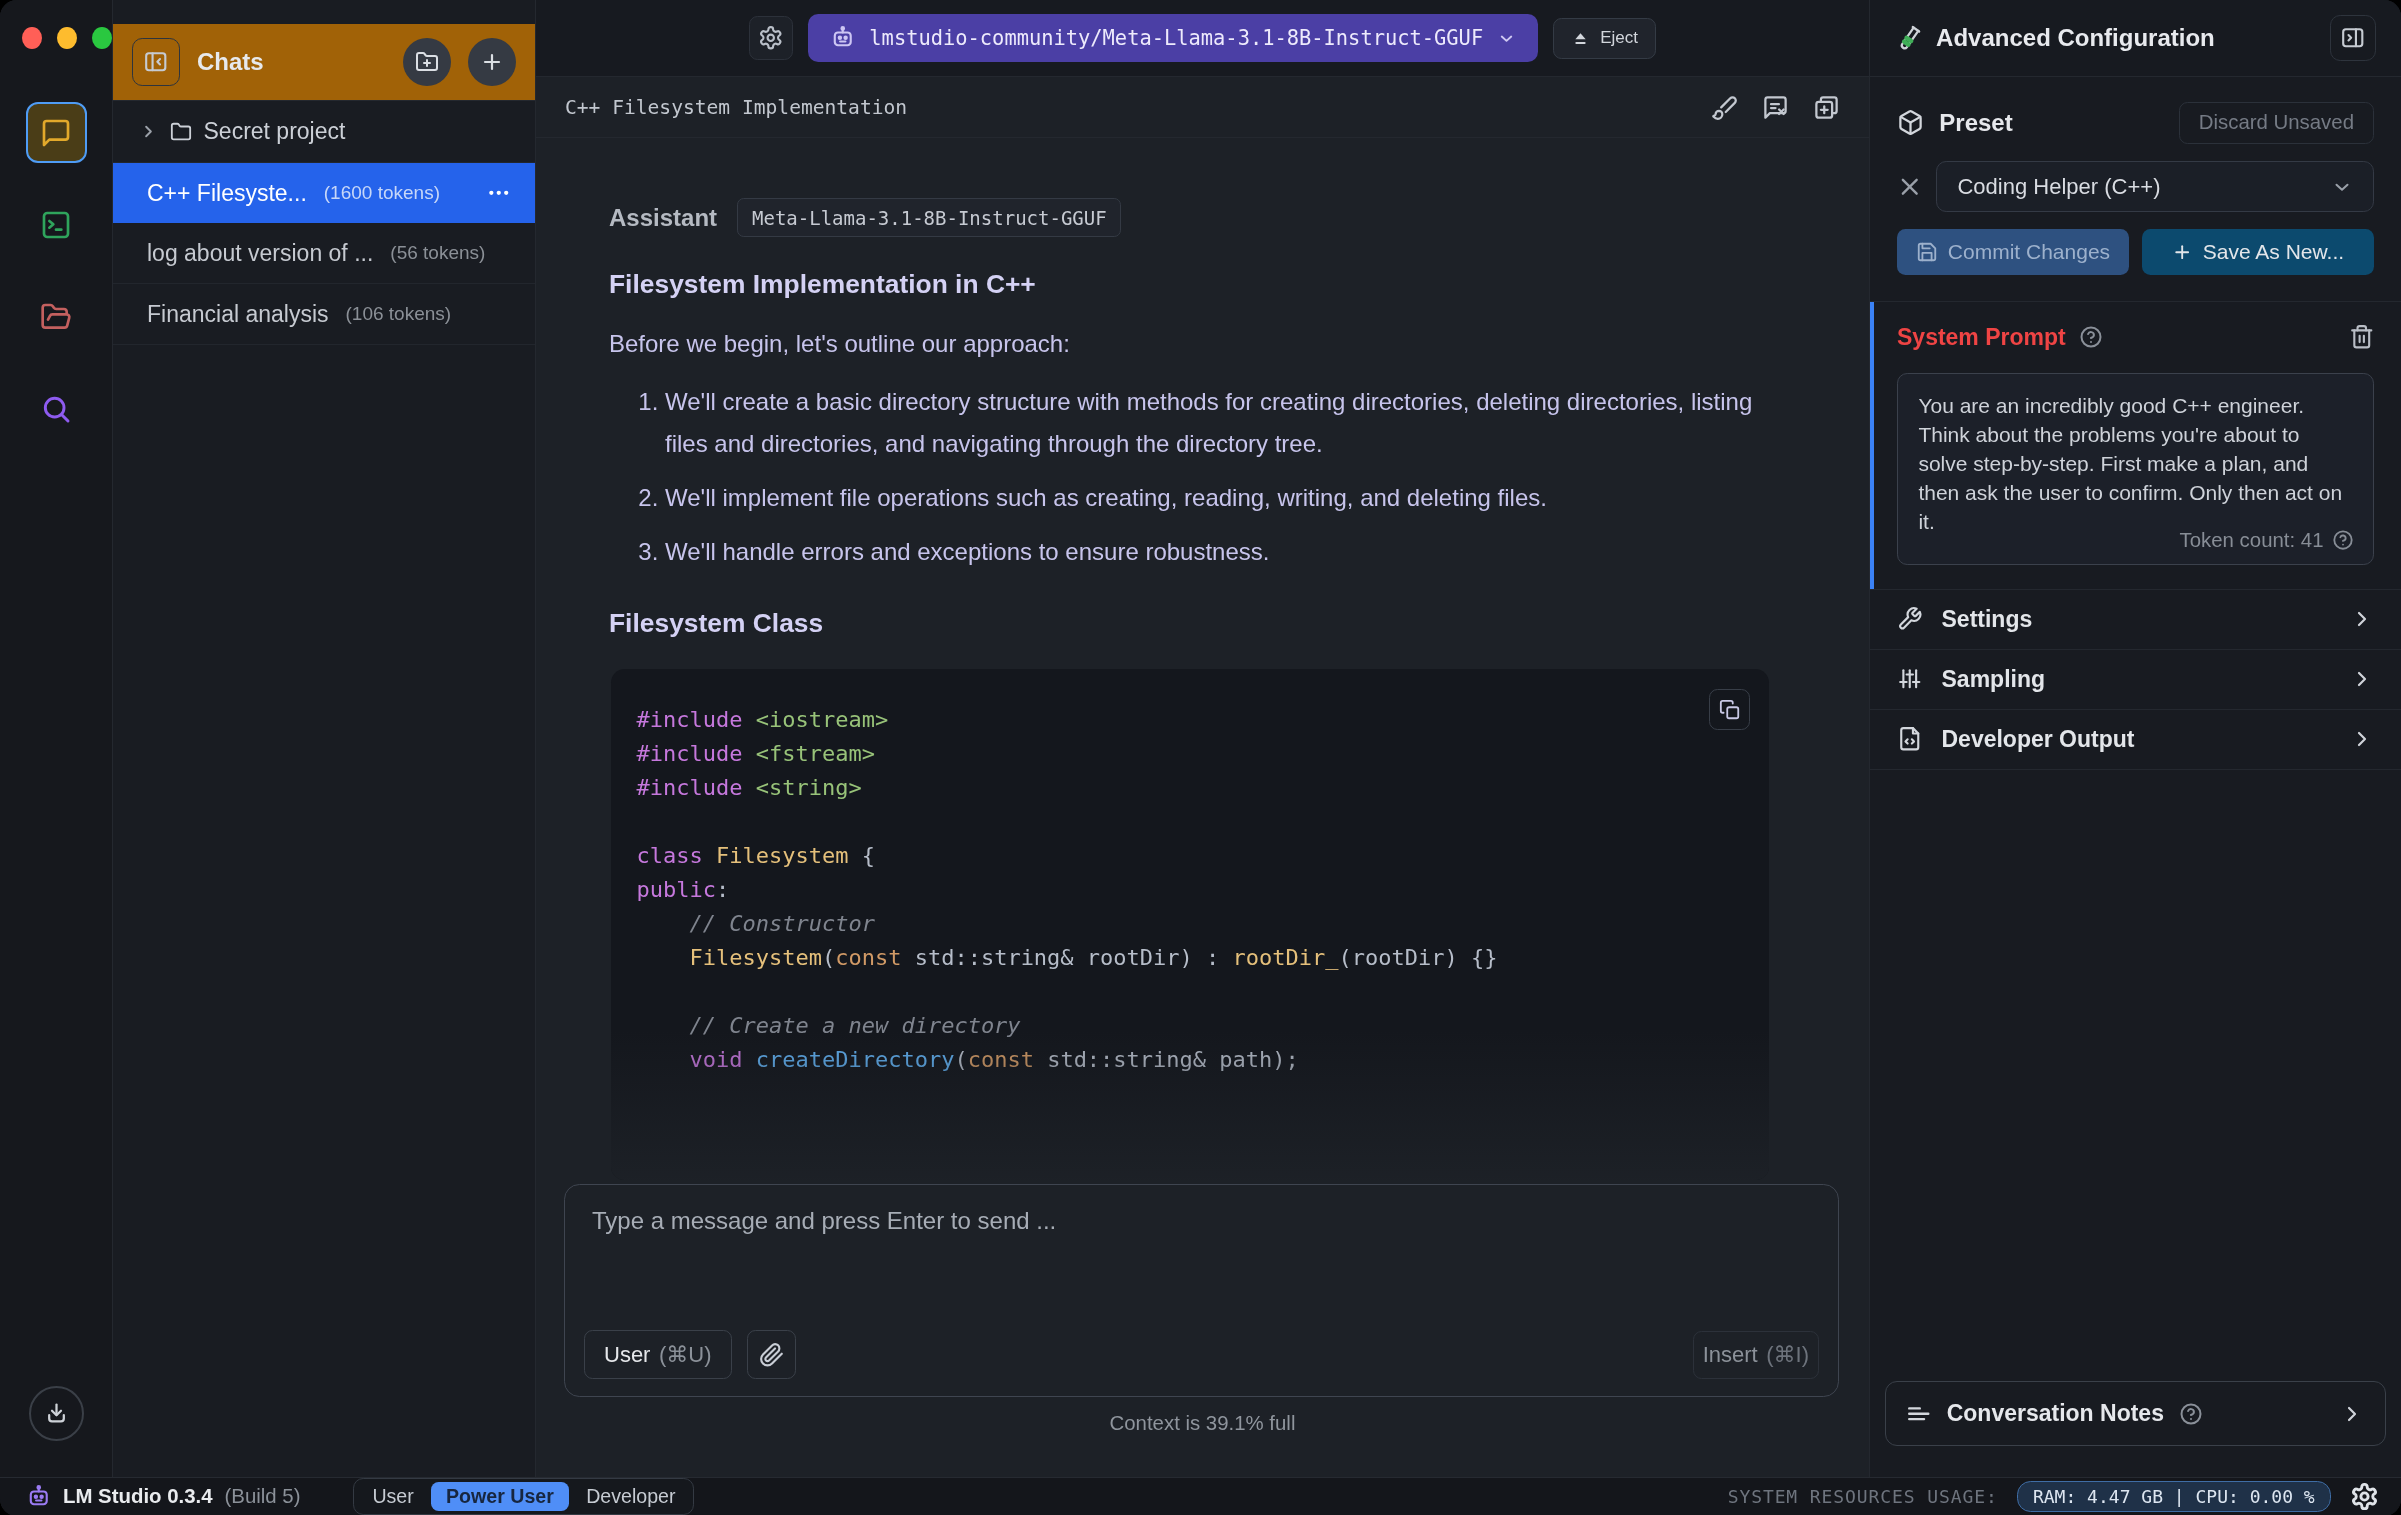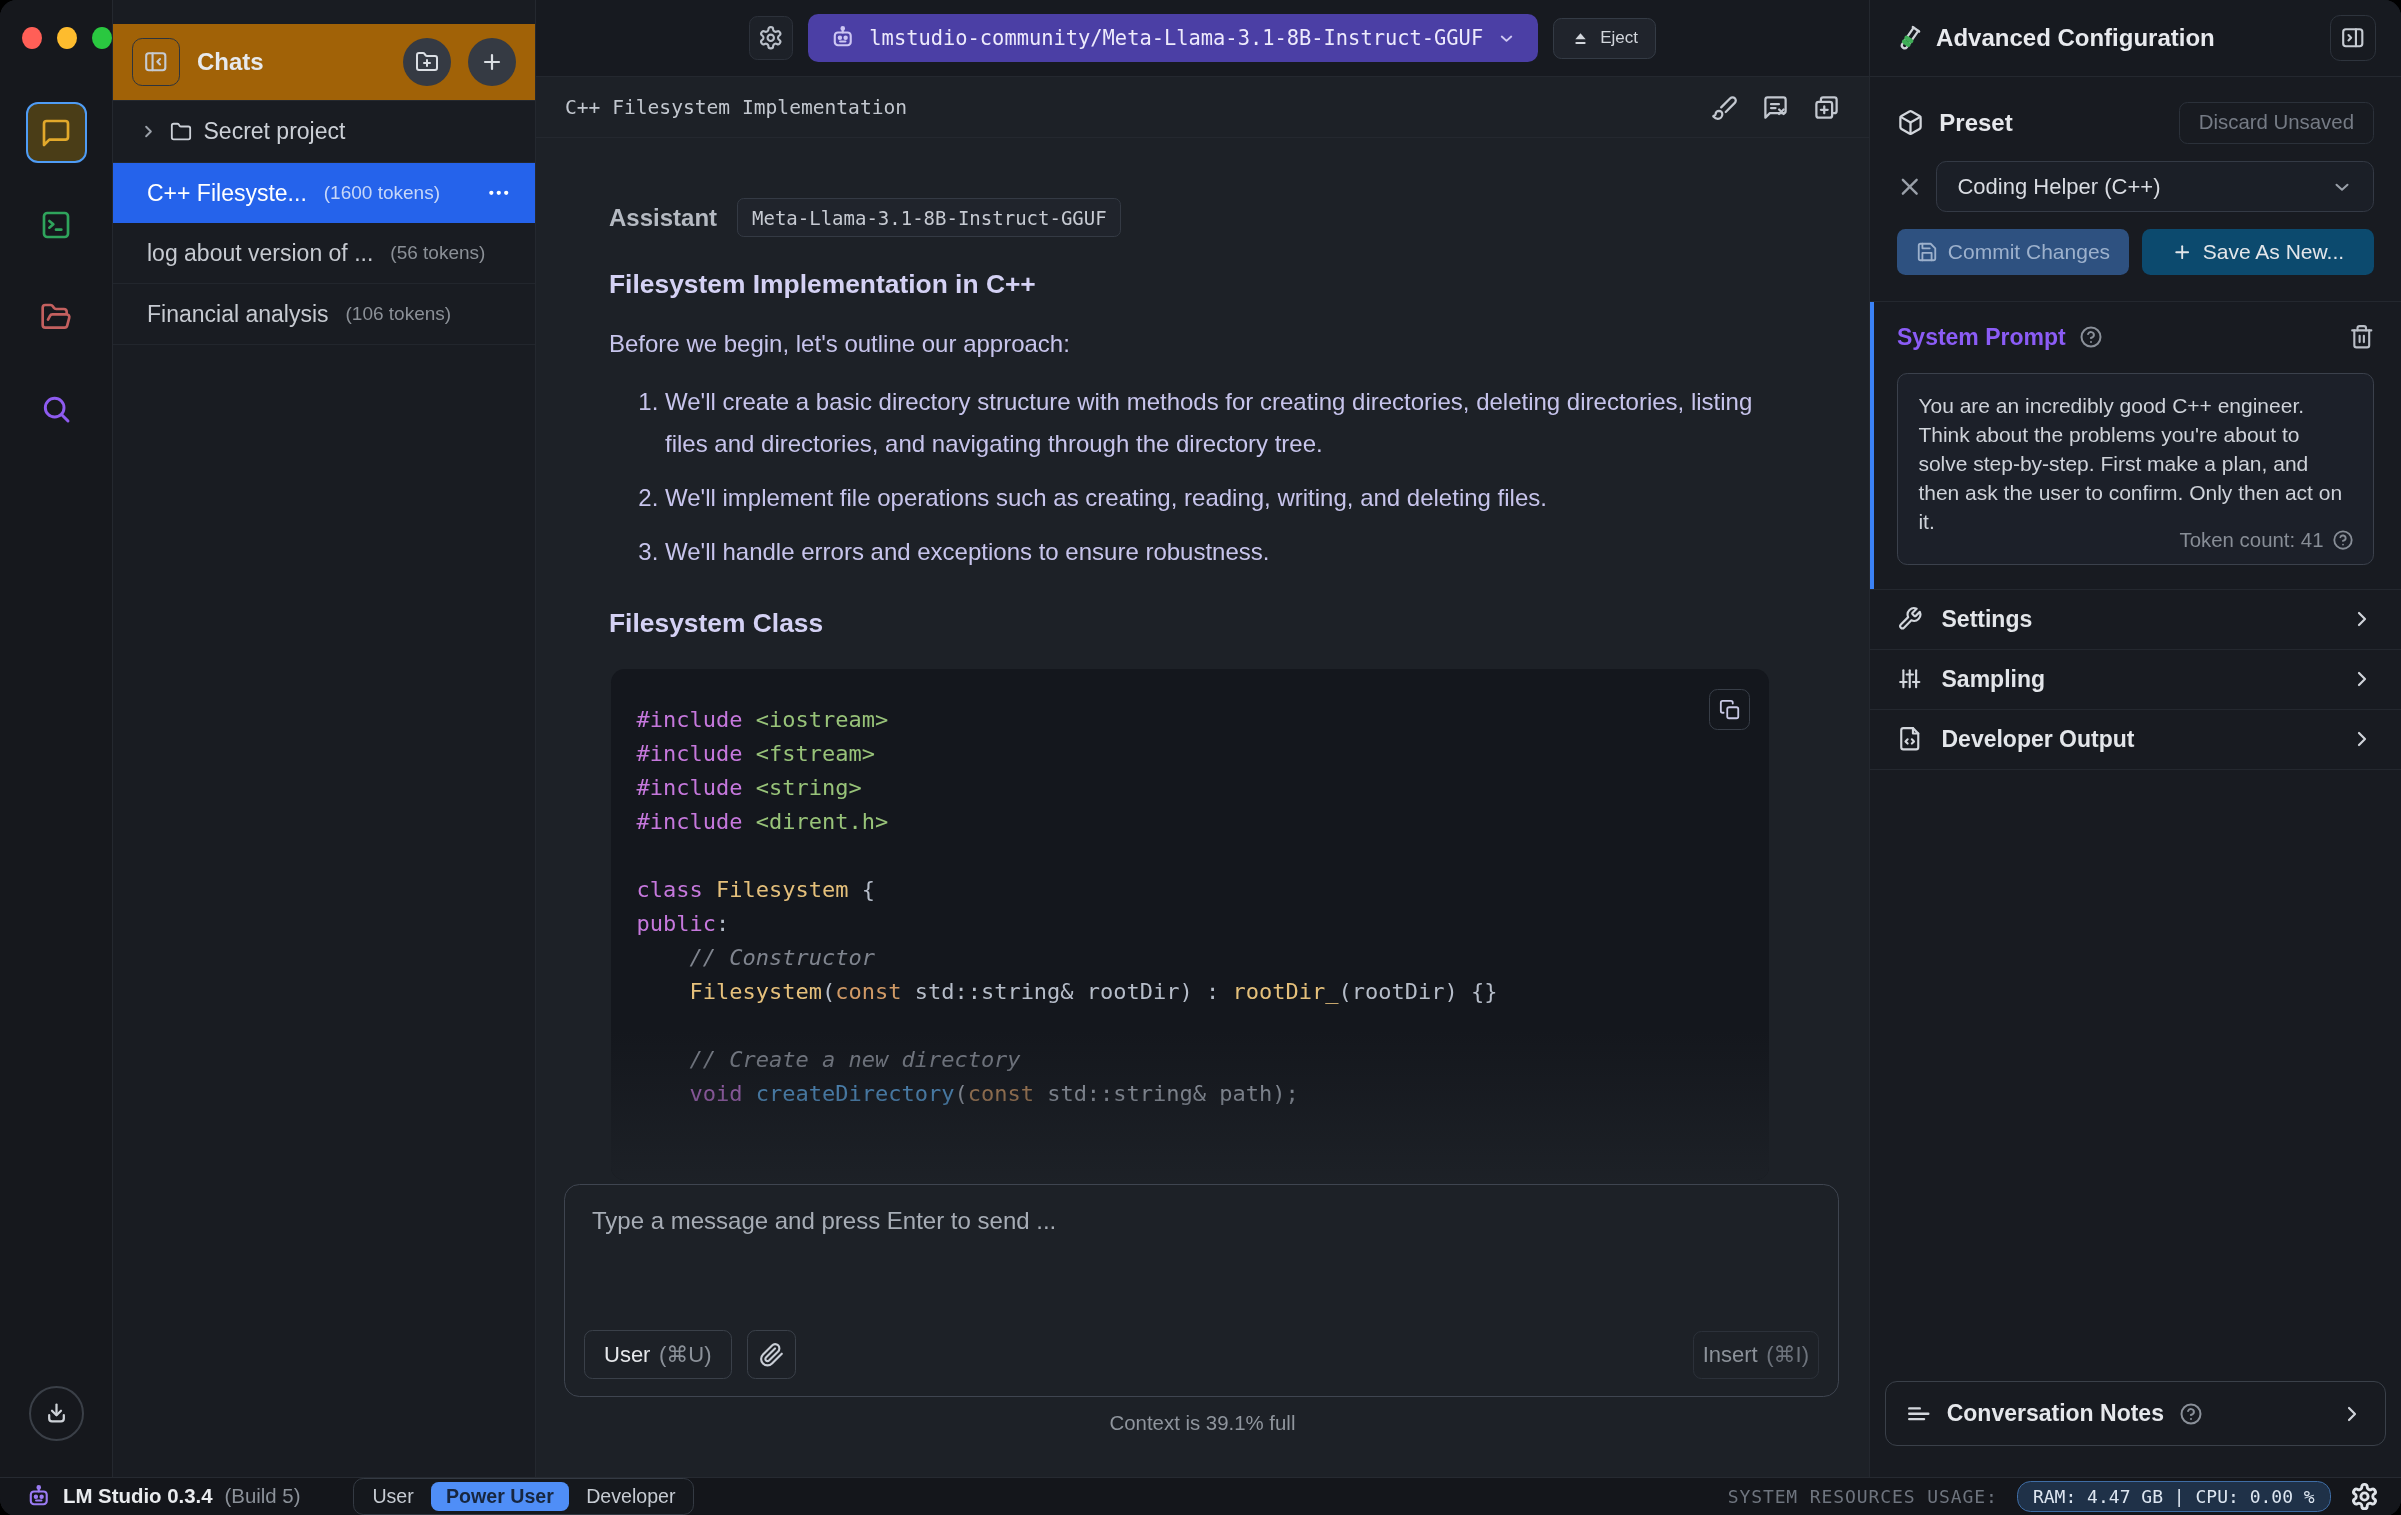--- a/index.html
+++ b/index.html
@@ -95,21 +95,21 @@
   .p-row2{display:flex;align-items:center;gap:13.6px;}
   .x-btn{color:#9aa0a9;}
   .preset-select{flex:1;height:51px;border:0.9px solid #343a45;border-radius:10.2px;background:#1b1f27;display:flex;align-items:center;padding:0 20.4px;font-size:22px;color:#d9dce2;box-sizing:border-box;}
   .preset-select .chev{margin-left:auto;color:#9aa0a9;}
   .p-row3{display:flex;gap:13.6px;}
   .commit-btn{flex:1;height:46px;background:#2e5180;border-radius:8.5px;display:flex;align-items:center;justify-content:center;gap:10.2px;color:#9db1cc;font-size:21px;}
   .savenew-btn{flex:1;height:46px;background:#0c4a6e;border-radius:8.5px;display:flex;align-items:center;justify-content:center;gap:10.2px;color:#e3e6ea;font-size:21px;}
   .sysprompt{position:relative;border-top:0.9px solid #24282f;border-bottom:0.9px solid #24282f;padding:22px 27px 24px;}
   .sysprompt::before{content:'';position:absolute;left:0;top:0;bottom:0;width:4.3px;background:#3b82f6;}
   .sp-head{display:flex;align-items:center;gap:13.6px;color:#8a9099;}
-  .sp-label{font-size:23px;font-weight:700;color:#8b5cf6;}
+  .sp-label{font-size:23px;font-weight:700;color:#ef4444;}
   .trash{margin-left:auto;color:#b9bec6;}
   .sp-box{margin-top:22px;height:192px;border:0.9px solid #3b414c;border-radius:10.2px;background:#1c2029;padding:17px 20.4px;box-sizing:border-box;position:relative;}
   .sp-text{font-size:21px;line-height:29px;color:#ced2d9;}
   .sp-token{position:absolute;right:19px;bottom:12px;display:flex;align-items:center;gap:8.5px;font-size:20.4px;color:#878d96;}
   .sec-row{height:60px;border-bottom:0.9px solid #24282f;display:flex;align-items:center;gap:19px;padding:0 27px;color:#d3d7dd;box-sizing:border-box;}
   .sec-label{font-size:23px;font-weight:700;color:#e3e6ea;}
   .sec-chev{margin-left:auto;color:#cfd3d9;}
   .notes-box{position:absolute;left:14.5px;top:1381px;width:501px;height:65px;border:1.7px solid #3a4049;border-radius:12px;display:flex;align-items:center;gap:15.3px;padding:0 20.4px;box-sizing:border-box;color:#d3d7dd;}
   .notes-label{font-size:23px;font-weight:700;color:#e6e8ec;}
 
@@ -326,21 +326,20 @@
       <li>We'll implement file operations such as creating, reading, writing, and deleting files.</li>
       <li>We'll handle errors and exceptions to ensure robustness.</li>
     </ol>
     <div class="md-h3 h3b">Filesystem Class</div>
 
     <div class="codeblock">
       <div>
           <div class="cl"><span class="tk-mg">#include</span><span class="tk-pl"> </span><span class="tk-str">&lt;iostream&gt;</span></div>
           <div class="cl"><span class="tk-mg">#include</span><span class="tk-pl"> </span><span class="tk-str">&lt;fstream&gt;</span></div>
           <div class="cl"><span class="tk-mg">#include</span><span class="tk-pl"> </span><span class="tk-str">&lt;string&gt;</span></div>
-          <div class="cl"><span class="tk-mg">#include</span><span class="tk-pl"> </span><span class="tk-str">&lt;dirent.h&gt;</span></div>
           <div class="cl">&nbsp;</div>
           <div class="cl"><span class="tk-mg">class</span><span class="tk-pl"> </span><span class="tk-ty">Filesystem</span><span class="tk-pl"> {</span></div>
           <div class="cl"><span class="tk-mg">public</span><span class="tk-pl">:</span></div>
           <div class="cl"><span class="tk-pl">    </span><span class="tk-cm">// Constructor</span></div>
           <div class="cl"><span class="tk-pl">    </span><span class="tk-ty">Filesystem</span><span class="tk-pl">(</span><span class="tk-or">const</span><span class="tk-pl"> std::string&amp; rootDir) : </span><span class="tk-ty">rootDir_</span><span class="tk-pl">(rootDir) {}</span></div>
           <div class="cl">&nbsp;</div>
           <div class="cl"><span class="tk-pl">    </span><span class="tk-cm">// Create a new directory</span></div>
           <div class="cl"><span class="tk-pl">    </span><span class="tk-mg">void</span><span class="tk-pl"> </span><span class="tk-fn">createDirectory</span><span class="tk-pl">(</span><span class="tk-or">const</span><span class="tk-pl"> std::string&amp; path);</span></div>
         </div>
       <div class="codefade"></div>

